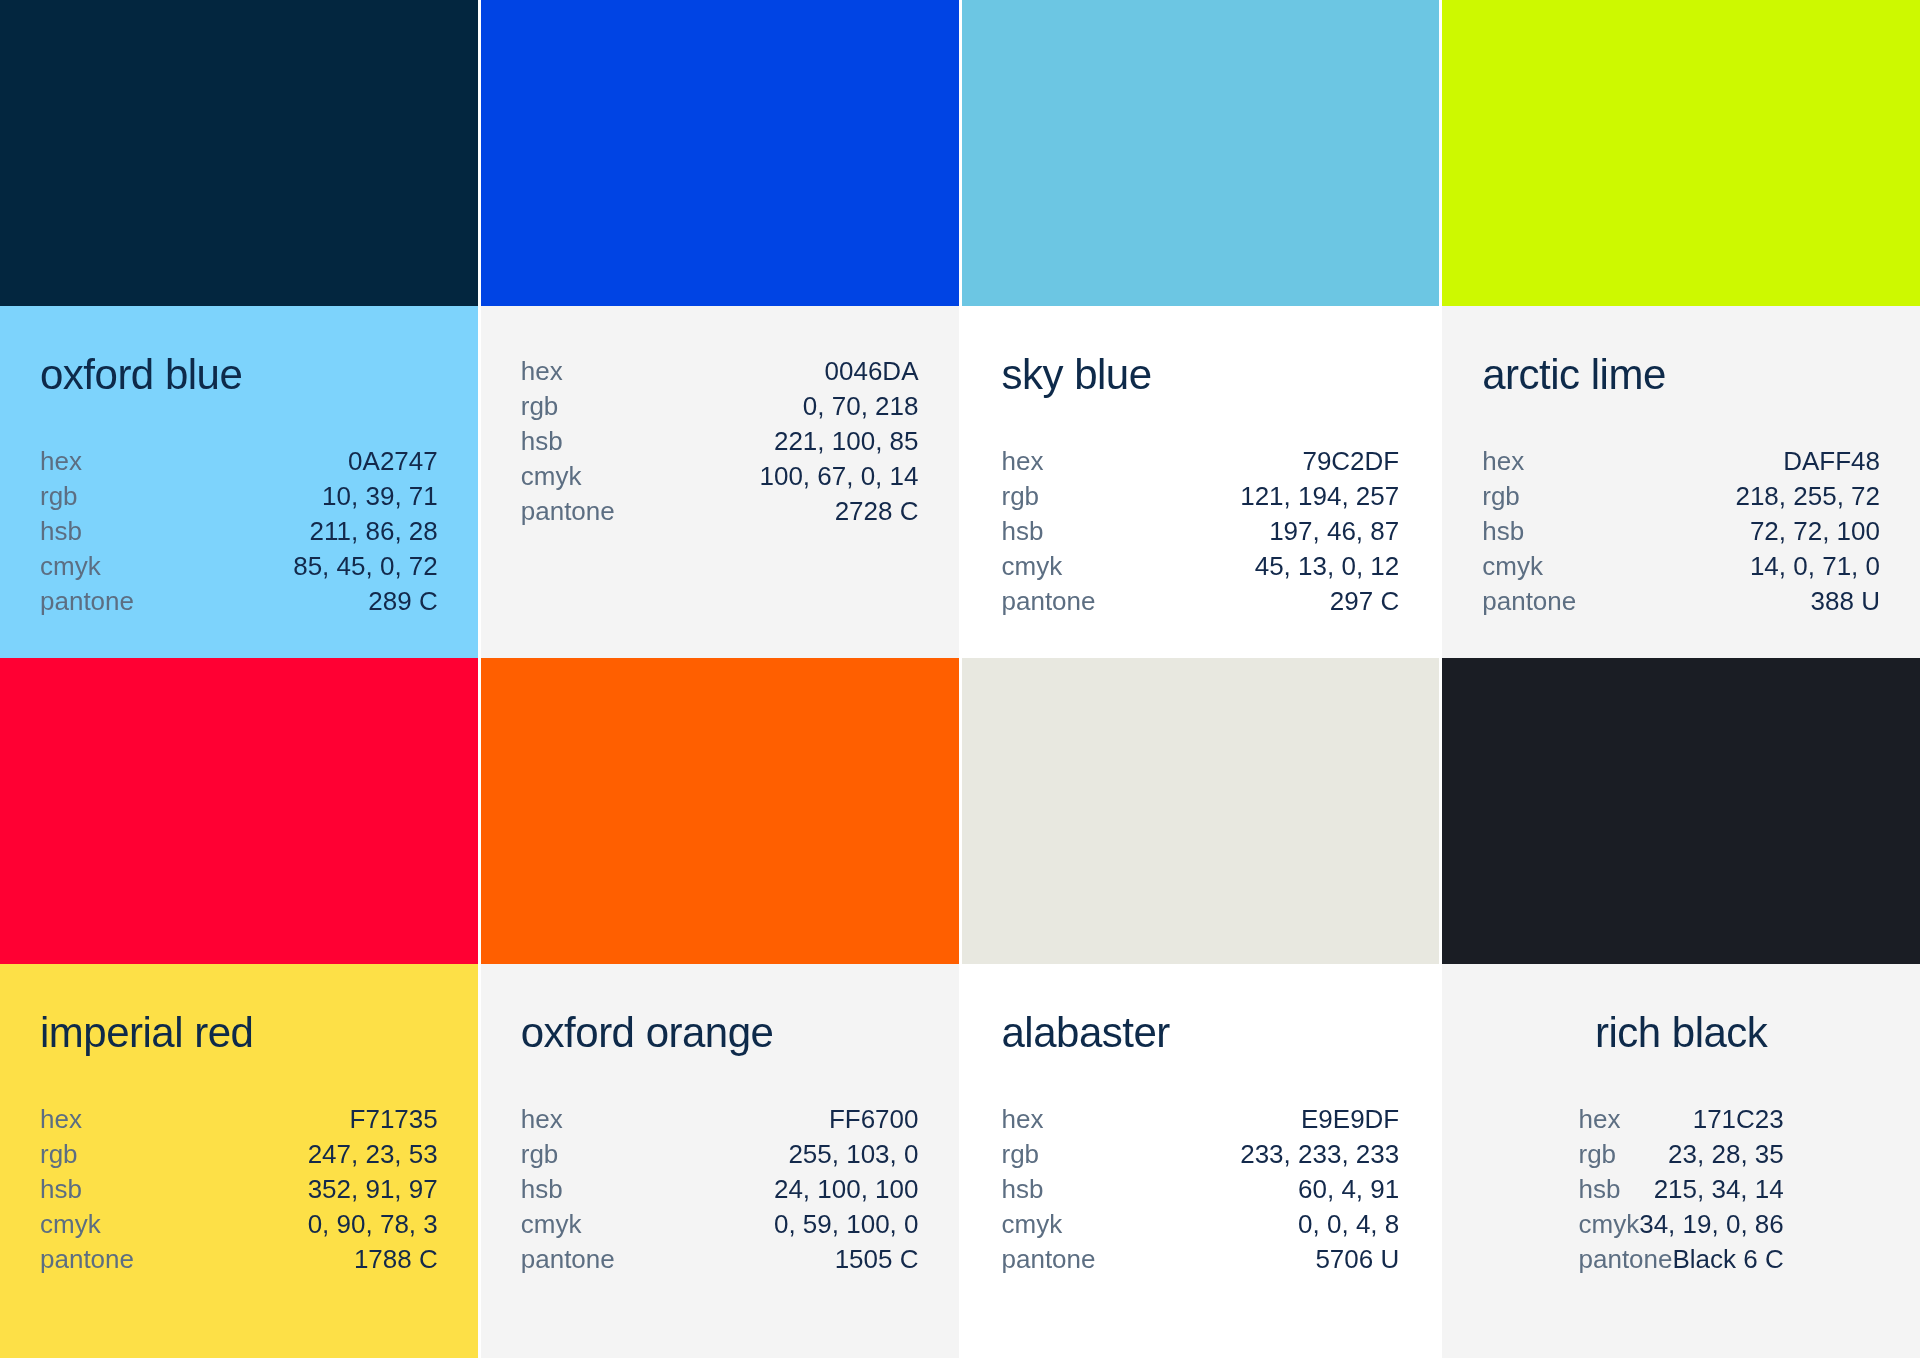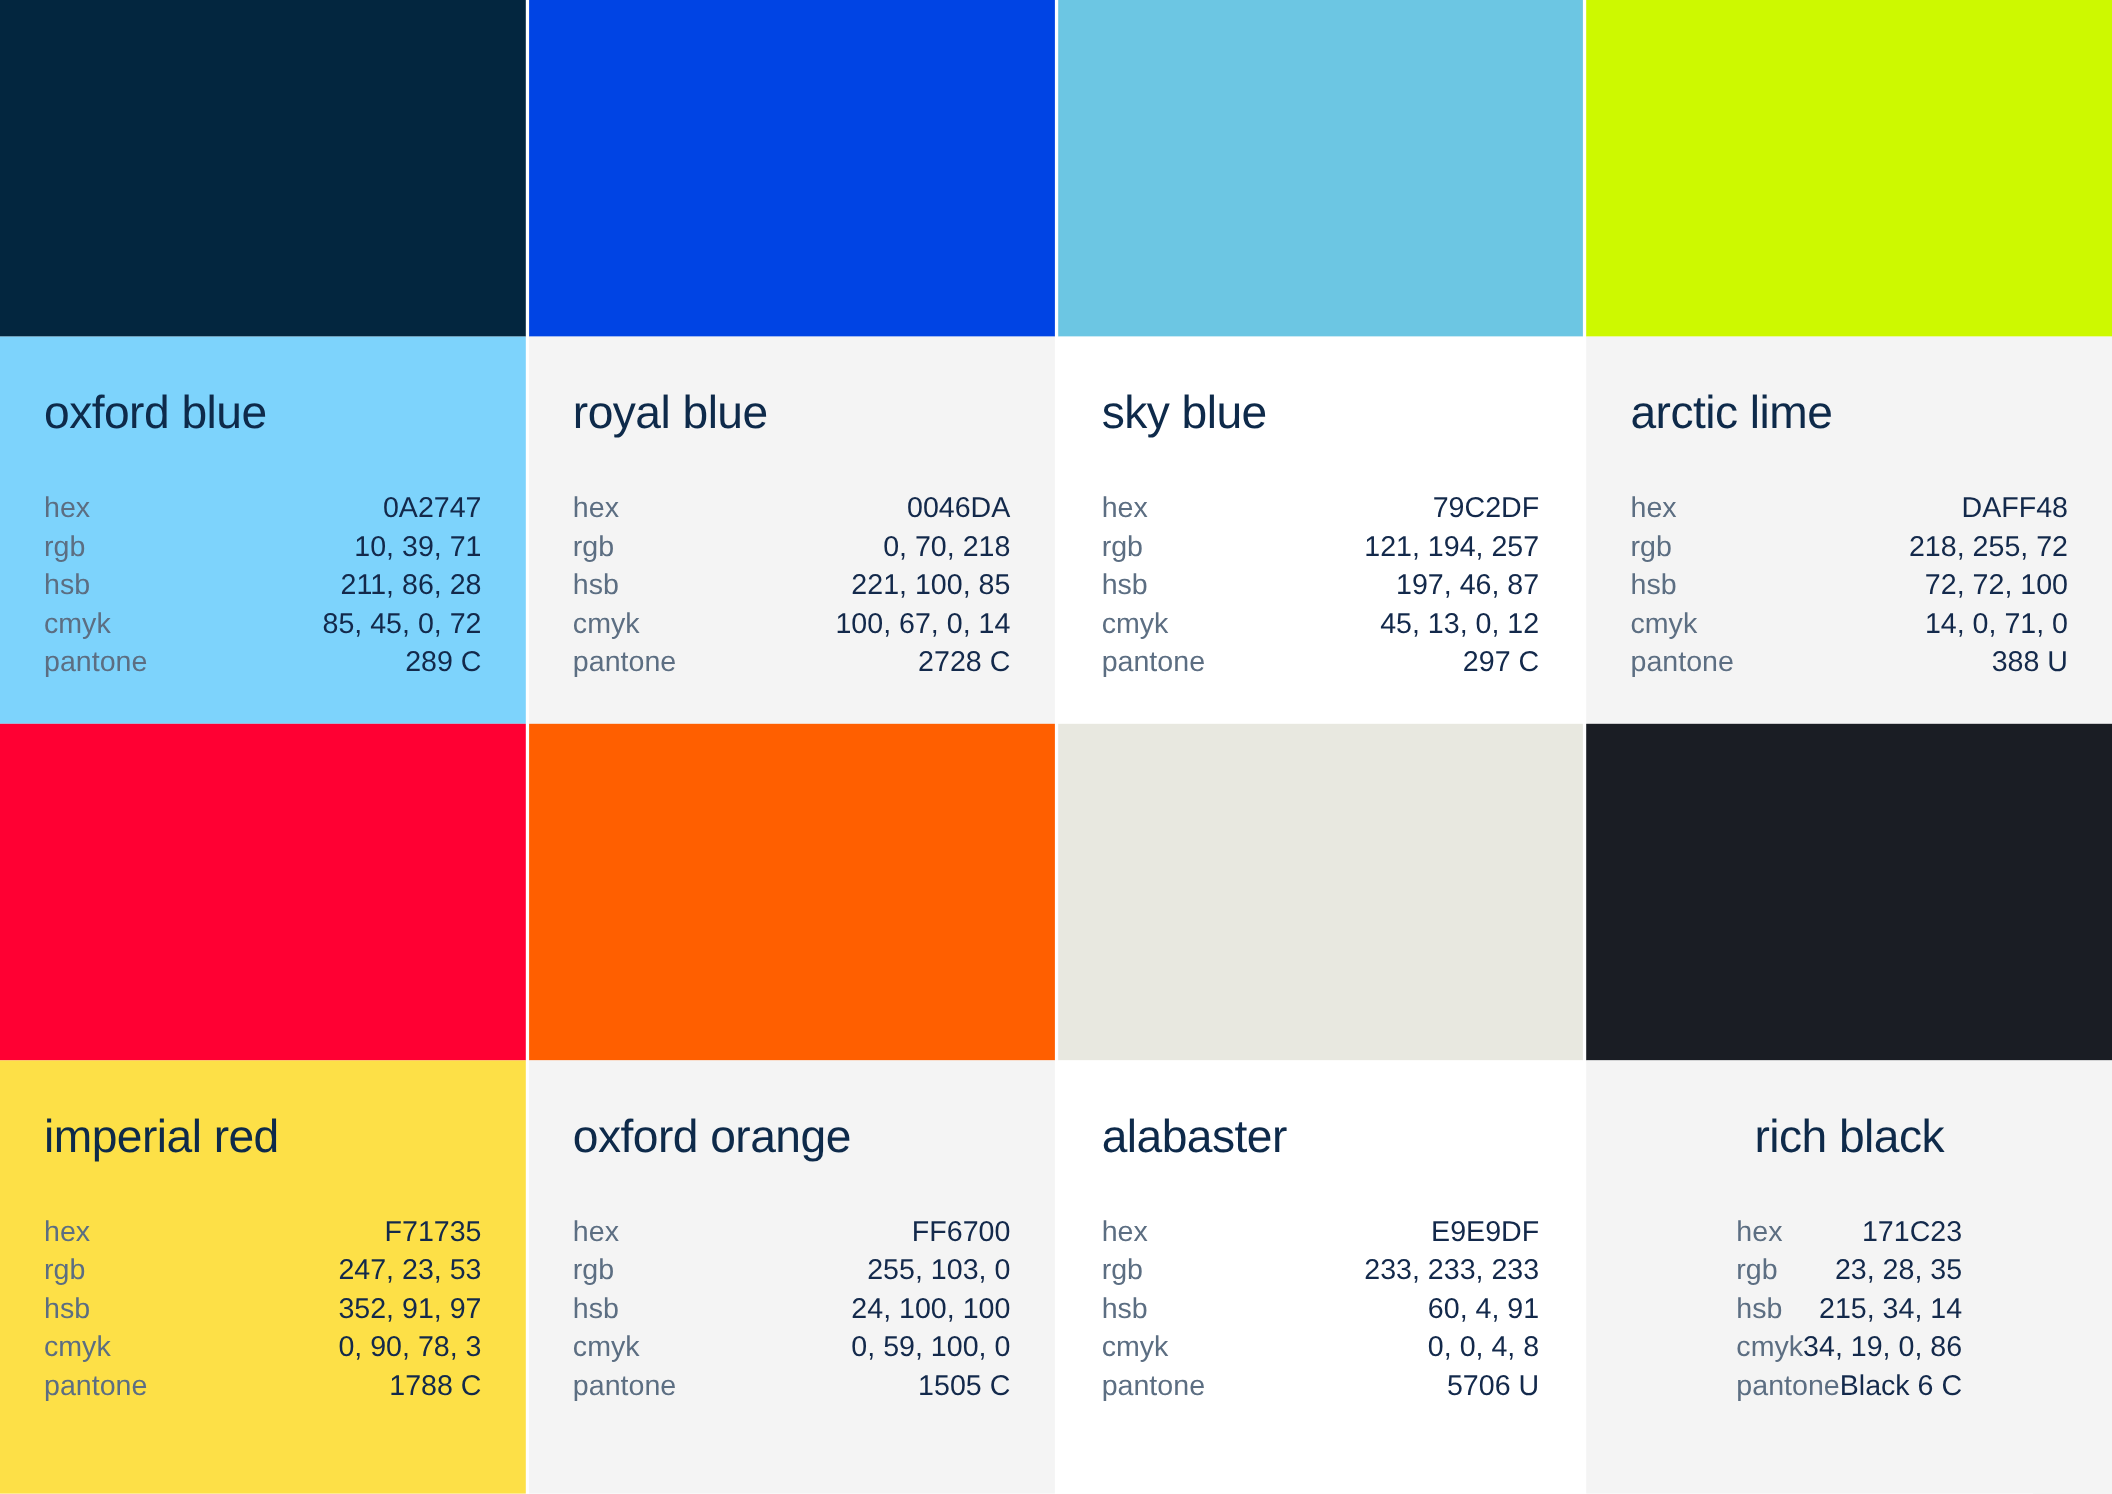--- a/index.html
+++ b/index.html
@@ -72,21 +72,20 @@
           <span class="spec-key">cmyk</span>
           <span class="spec-value">85, 45, 0, 72</span>
         </div>
         <div class="spec-row">
           <span class="spec-key">pantone</span>
           <span class="spec-value">289 C</span>
         </div>
       </div>
     </div>
     <div class="card-body tinted" style="background: rgb(244, 244, 244);">
-      <div class="color-name">royal blue</div>
       <div class="specs">
         <div class="spec-row">
           <span class="spec-key">hex</span>
           <span class="spec-value">0046DA</span>
         </div>
         <div class="spec-row">
           <span class="spec-key">rgb</span>
           <span class="spec-value">0, 70, 218</span>
         </div>
         <div class="spec-row">

